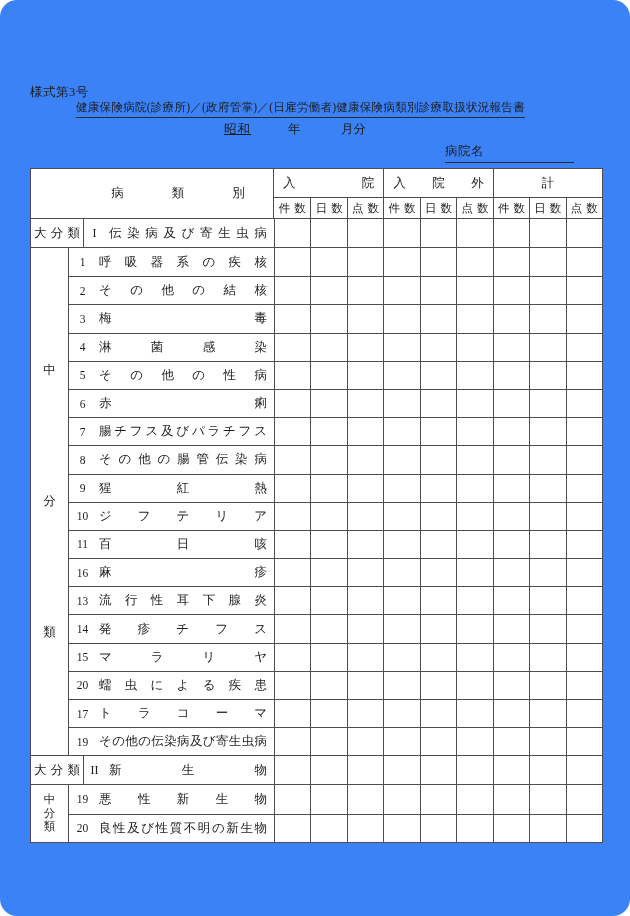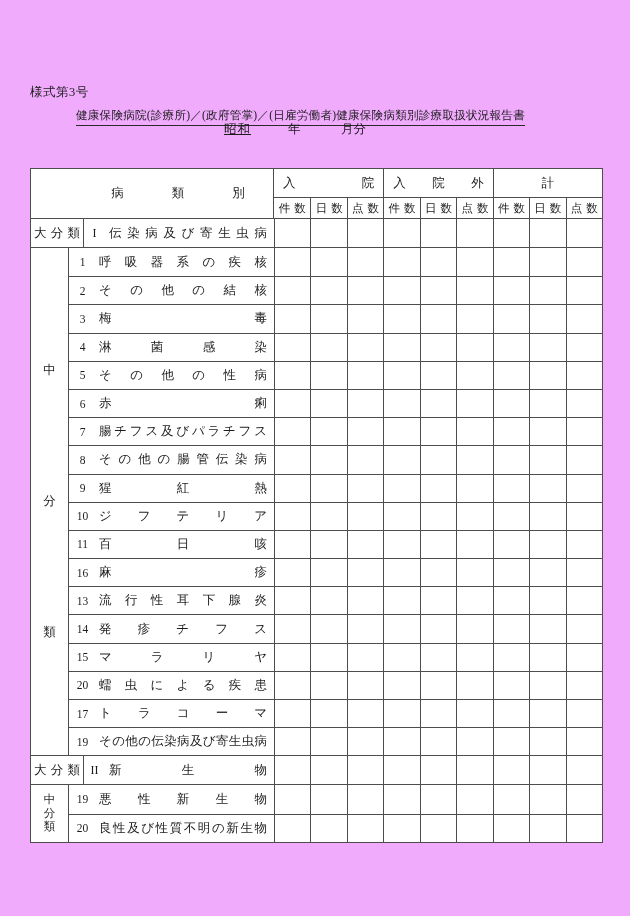--- a/index.html
+++ b/index.html
@@ -1,21 +1,21 @@
 <!DOCTYPE html>
 <html><head>
 <meta charset="utf-8">
 <style>
   html,body{margin:0;padding:0;background:#ffffff;}
-  .page{position:relative;width:630px;height:916px;background:#f0abfc;
-        font-family:"Liberation Serif","DejaVu Serif",serif;color:#1c1c1c;overflow:hidden;}
+  .page{position:relative;width:630px;height:916px;background:#3b82f6;
+        font-family:"Liberation Serif","DejaVu Serif",serif;color:#1c1c1c;overflow:hidden;border-radius:17px;}
   .abs{position:absolute;}
   .form-number{left:30px;top:84px;font-size:12.5px;letter-spacing:.5px;}
   .form-title{left:76px;top:100px;font-size:11.6px;letter-spacing:.2px;
-              border-bottom:1px solid #2a2a2a;padding-bottom:2px;white-space:nowrap;margin-top:8px;}
+              border-bottom:1px solid #2a2a2a;padding-bottom:2px;white-space:nowrap;}
   .era{left:224px;top:121px;font-size:12.5px;letter-spacing:1px;text-decoration:underline;}
   .yr{left:288px;top:121px;font-size:12.5px;}
   .mo{left:341px;top:121px;font-size:12.5px;}
   .hospital{left:445px;top:143px;width:129px;font-size:12.5px;letter-spacing:.5px;
             border-bottom:1px solid #2a2a2a;padding-bottom:2px;}
   .ktable{left:30px;top:168px;width:573px;border:1px solid #4d4d4d;background:#fff;box-sizing:border-box;}
   
   .thead{display:grid;grid-template-columns:243px repeat(9,1fr);grid-template-rows:28px 21px;}
   .h-disease{grid-row:1/3;grid-column:1/2;border-right:1px solid #4d4d4d;
              display:flex;align-items:center;justify-content:center;gap:48px;
@@ -49,20 +49,23 @@
 </style>
 </head>
 <body>
 
 <div class="page">
   <div class="abs form-number">様式第3号</div>
   <div class="abs form-title">健康保険病院(診療所)／(政府管掌)／(日雇労働者)健康保険病類別診療取扱状況報告書</div>
   <span class="abs era">昭和</span>
   <span class="abs yr">年</span>
   <span class="abs mo">月分</span>
+  <div class="abs hospital">
+    <span>病院名</span>
+  </div>
 
   <div class="abs ktable">
     <div class="thead" id="thead">
         <div class="h-disease">
           <span>病</span>
           <span>類</span>
           <span>別</span>
         </div>
         <div class="h-group spread" style="grid-area: 1 / 2 / auto / 5;">
           <span>入</span>

